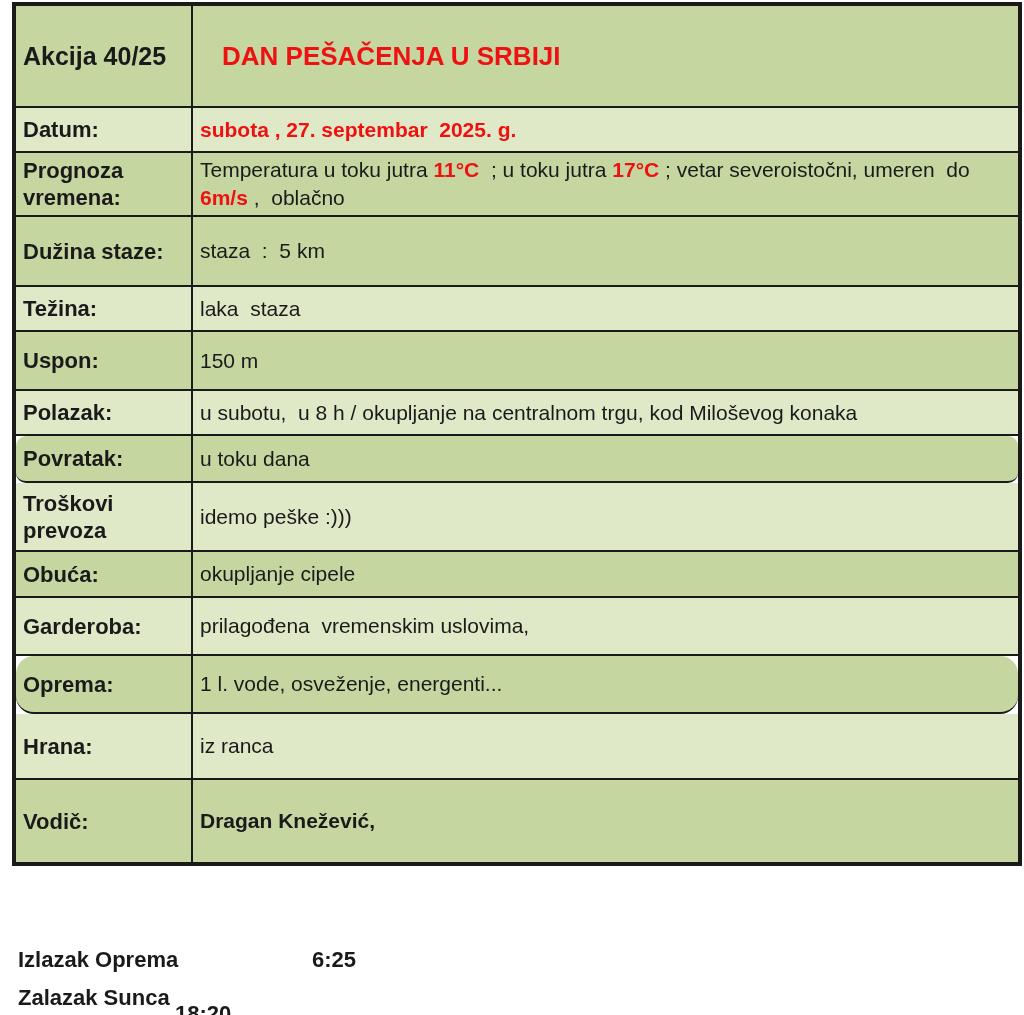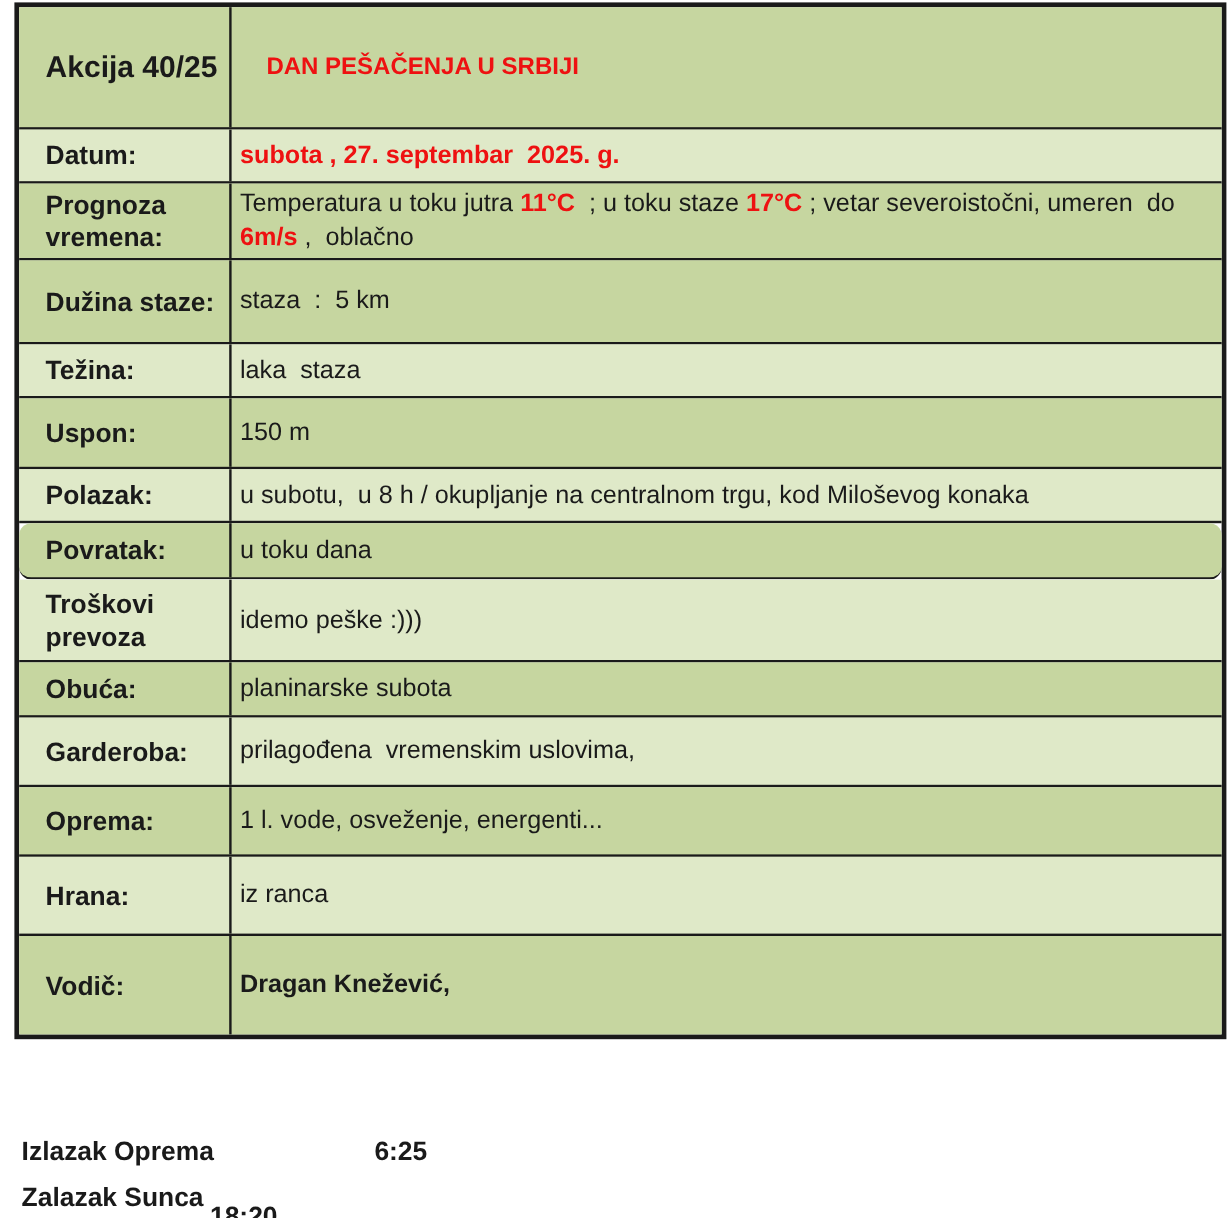--- a/index.html
+++ b/index.html
@@ -20,47 +20,47 @@
     grid-template-columns:177px 1fr;
     border-bottom:2px solid var(--border,#1a1a1a);
   }
   .row:last-child { border-bottom:none; }
   .dark  { background:var(--row_dark,#c6d6a0); }
   .light { background:var(--row_light,#dfe9c8); }
   .cell { min-width:0; }
   .cell.label {
     border-right:2px solid var(--border,#1a1a1a);
     display:flex; align-items:center;
-    padding:0 4px 0 22px;
+    padding:0 4px 0 7px;
     font-weight:bold; font-size:22px; line-height:27px;
   }
   .cell.value {
     display:flex; align-items:center;
     padding:0 8px 0 7px;
     font-size:21px; line-height:28px;
     white-space:pre-wrap;
   }
   .bold { font-weight:bold; }
   .red  { color:var(--accent_red,#ee1111); font-weight:bold; }
   .akcija-label { font-size:25px; }
-  .title-pad { padding-left:22px; font-size:20px; }
+  .title-pad { padding-left:22px; font-size:26px; }
   
   .h-akcija    { height:100px; }
   .h-datum     { height:43px; }
   .h-prognoza  { height:62px; }
   .h-marsruta  { height:70px; }
   .h-duzina    { height:68px; }
   .h-tezina    { height:43px; }
   .h-uspon     { height:57px; }
   .h-polazak   { height:43px; }
   .h-povratak  { height:45px;border-radius:10px; }
   .h-troskovi  { height:67px; }
   .h-obuca     { height:44px; }
   .h-garderoba { height:56px; }
-  .h-oprema    { height:56px; }
+  .h-oprema    { height:56px;border-radius:18px; }
   .h-hrana     { height:64px; }
   .h-vodic     { height:82px; }
   
   .footer {
     position:absolute; left:18px; top:944px;
     font-weight:bold; font-size:22px;
   }
   .footer-line { position:relative; height:38px; line-height:32px; }
   .footer-line .val-sunrise { position:absolute; left:294px; }
   .footer-line .val-sunset  { position:absolute; left:157px;margin-top:16px; }
@@ -86,21 +86,21 @@
     <div class="cell value">
       <span class="red">subota , 27. septembar  2025. g.</span>
     </div>
   </div>
 
   <div class="row dark h-prognoza">
     <div class="cell label">
       <span><span>Prognoza</span><br><span>vremena:</span></span>
     </div>
     <div class="cell value">
-      <div><span>Temperatura u toku jutra </span><span class="red">11°C</span><span>  ; u toku staze </span><span class="red">17°C</span><span> ; vetar severoistočni, umeren  do</span><br><span class="red">6m/s</span><span> ,  oblačno</span></div>
+      <div><span>Temperatura u toku jutra </span><span class="red">11°C</span><span>  ; u toku jutra </span><span class="red">17°C</span><span> ; vetar severoistočni, umeren  do</span><br><span class="red">6m/s</span><span> ,  oblačno</span></div>
     </div>
   </div>
 
 
   <div class="row dark h-duzina">
     <div class="cell label">
       <span>Dužina staze:</span>
     </div>
     <div class="cell value">
       <span>staza  :  5 km</span>
@@ -150,21 +150,21 @@
     <div class="cell value">
       <span>idemo peške :)))</span>
     </div>
   </div>
 
   <div class="row dark h-obuca">
     <div class="cell label">
       <span>Obuća:</span>
     </div>
     <div class="cell value">
-      <span>planinarske subota</span>
+      <span>okupljanje cipele</span>
     </div>
   </div>
 
   <div class="row light h-garderoba">
     <div class="cell label">
       <span>Garderoba:</span>
     </div>
     <div class="cell value">
       <span>prilagođena  vremenskim uslovima,</span>
     </div>

